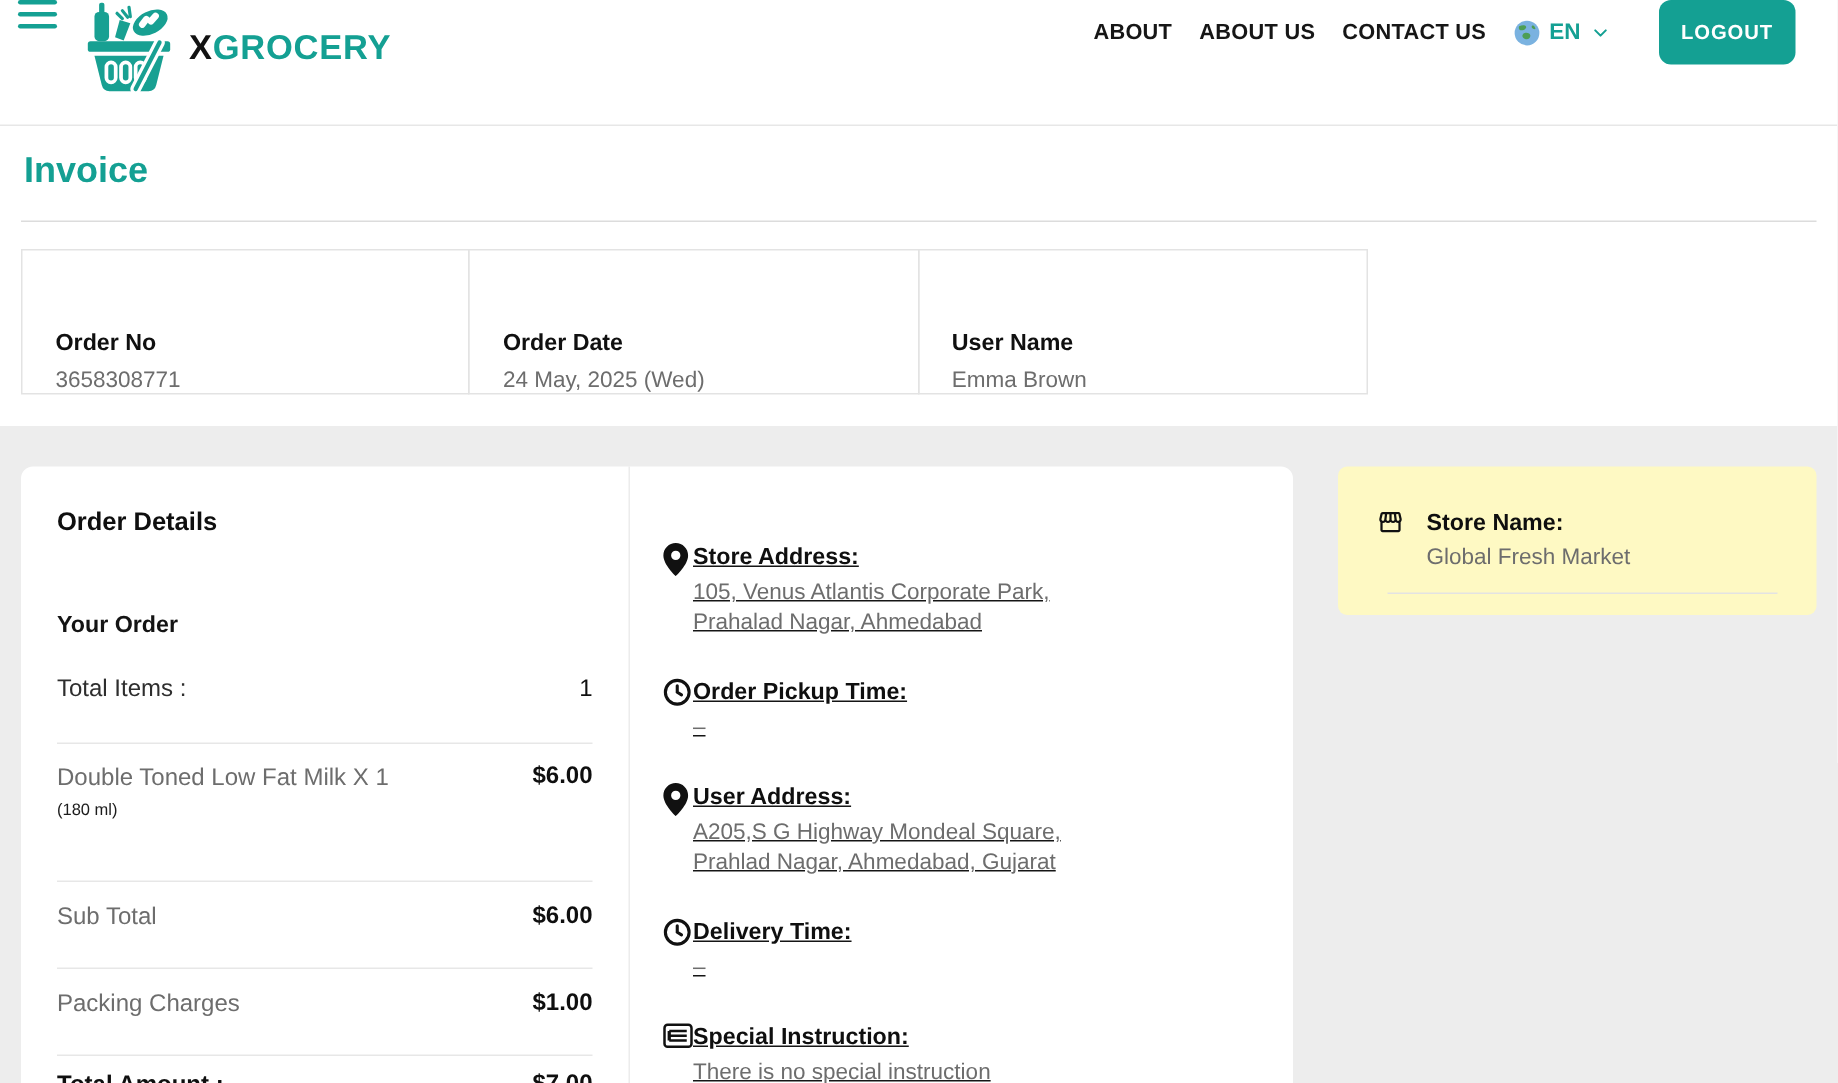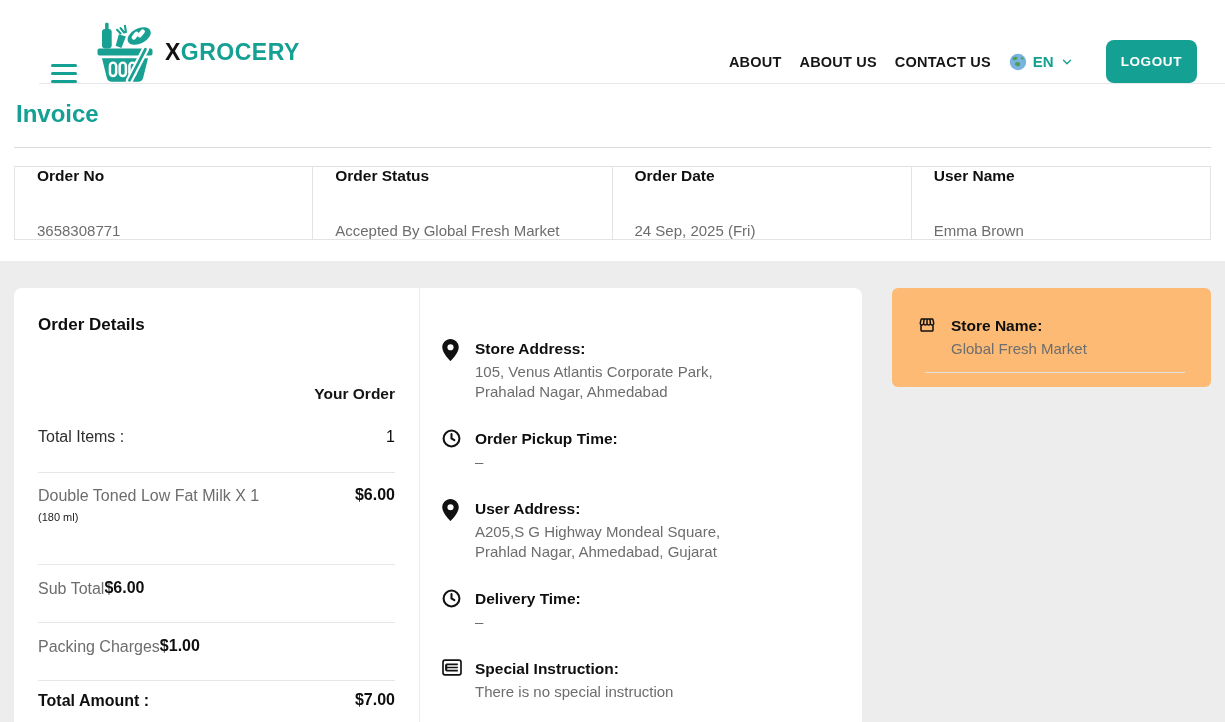--- a/index.html
+++ b/index.html
@@ -4,24 +4,23 @@
 <style>
   * { box-sizing: border-box; }
   html,body { margin:0; padding:0; }
   body {
     width:1225px; height:722px; overflow:hidden;
     font-family:"Liberation Sans", sans-serif;
     background:#ffffff; color:#151515;
   }
   
   .header {
-    height:84px; display:flex; align-items:flex-end;
+    height:84px; display:flex; align-items:flex-start;
     padding:0 28px 0 10px; border-bottom:1px solid #e7e7e7;
     background:#fff;
-    margin-left:39px;
   }
   .hamburger { width:26px; display:flex; flex-direction:column; gap:5px; cursor:pointer; margin:0 16px 0 2px; }
   .hamburger span { display:block; height:3px; border-radius:2px; background:#14a093; }
   .logo { display:flex; align-items:center; cursor:pointer; }
   .brand { font-size:23px; font-weight:800; letter-spacing:.5px; margin-left:8px; }
   .brand .bx { color:#121212; }
   .brand .brest { color:#14a093; }
   .nav { margin-left:auto; display:flex; align-items:center; gap:18px; }
   .nav-item { font-size:14.5px; font-weight:700; color:#161616; cursor:pointer; letter-spacing:.2px; }
   .lang { display:flex; align-items:center; gap:6px; cursor:pointer; }
@@ -30,55 +29,55 @@
     margin-left:14px; background:#14a093; color:#fff; border:none;
     font-family:inherit; font-weight:700; font-size:13.5px; letter-spacing:.6px;
     padding:14px 15px; border-radius:8px; cursor:pointer;
   }
   
   .page { padding:0 14px; }
   .page-title { color:#14a093; font-size:24px; font-weight:700; margin:16px 0 0 2px; line-height:28px; }
   .title-rule { border:none; border-top:1px solid #dcdcdc; margin:19px 0 0; }
   .info-grid { display:grid; grid-template-columns:repeat(4,1fr); margin-top:18px; }
   .info-cell {
-    border:1px solid #e3e3e3; margin-left:-1px; height:74px;
-    padding:0 22px; display:flex; flex-direction:column; justify-content:space-between;
+    border:1px solid #e3e3e3; margin-left:-1px; height:97px;
+    padding:0 22px; display:flex; flex-direction:column; justify-content:flex-end;
   }
   .info-cell:first-child { margin-left:0; }
   .info-label { font-size:15.5px; font-weight:700; color:#101010; margin-bottom:7px; }
   .info-value { font-size:15px; color:#6d6d6d; }
   
   .lower {
     margin-top:21px; background:#ededed; padding:27px 14px 0;
     display:flex; align-items:flex-start; min-height:439px;
   }
   .main-card { width:848px; background:#fff; border-radius:8px; display:flex; align-items:stretch; }
   .left-col { width:406px; padding:26px 24px 0; border-right:1px solid #ececec; }
   .mid-col { flex:1; padding:50px 24px 0 22px; }
   
   .od-title { font-size:17px; font-weight:700; color:#0f0f0f; margin:0 0 48px; line-height:22px; }
-  .your-order { font-size:15.5px; font-weight:700; color:#141414; margin:0 0 23px; line-height:20px;text-align:right; }
+  .your-order { font-size:15.5px; font-weight:700; color:#141414; margin:0 0 23px; line-height:20px; }
   .ti-row { display:flex; justify-content:space-between; font-size:16px; color:#2e2e2e; line-height:19px; margin-bottom:26px; }
   .ti-value { color:#0f0f0f; }
   .row-b { border-top:1px solid #e7e7e7; }
   .item-row { padding:13px 0 41px; display:flex; justify-content:space-between; align-items:flex-start; }
   .item-name { font-size:16px; color:#6d6d6d; line-height:20px; }
   .item-variant { font-size:11px; font-weight:400; color:#1c1c1c; margin-top:5px; }
   .price { font-size:16px; font-weight:700; color:#0f0f0f; white-space:nowrap; }
-  .sum-row { padding:14px 0 24px; display:flex; justify-content:flex-start; align-items:flex-start; }
+  .sum-row { padding:14px 0 24px; display:flex; justify-content:space-between; align-items:flex-start; }
   .sum-label { font-size:16px; color:#6d6d6d; line-height:19px; }
   .total-row { padding:10px 0 14px; display:flex; justify-content:space-between; align-items:flex-start; }
   .total-label { font-size:16px; font-weight:700; color:#0f0f0f; line-height:19px; }
   
-  .ib { display:flex; gap:13px; margin-bottom:26px; }
+  .ib { display:flex; margin-bottom:26px;text-decoration:underline; }
   .ib-icon { width:20px; flex:0 0 20px; padding-top:1px; }
   .ib-label { font-size:15.5px; font-weight:700; color:#0f0f0f; line-height:21px; }
   .ib-value { font-size:15px; color:#6d6d6d; line-height:20px; margin-top:3px; white-space:pre-line; }
   
-  .store-card { width:319px; margin-left:30px; background:#fdba74; border-radius:6px; padding:27px 26px 14px; }
+  .store-card { width:319px; margin-left:30px; background:#fef9c3; border-radius:6px; padding:27px 26px 14px; }
   .sc-row { display:flex; gap:13px; }
   .sc-rule { border:none; border-top:1px solid #e3e3e3; margin:13px 0 0 7px; }
   svg { display:block; }
 </style>
 </head>
 <body>
 
 <div class="header">
   <div class="hamburger">
     <span></span>
@@ -139,26 +138,22 @@
 <div class="page">
   <div class="page-title">Invoice</div>
   <hr class="title-rule">
 
   <div class="info-grid">
     <div class="info-cell">
       <div class="info-label">Order No</div>
       <div class="info-value">3658308771</div>
     </div>
     <div class="info-cell">
-      <div class="info-label">Order Status</div>
-      <div class="info-value">Accepted By Global Fresh Market</div>
-    </div>
-    <div class="info-cell">
       <div class="info-label">Order Date</div>
-      <div class="info-value">24 Sep, 2025 (Fri)</div>
+      <div class="info-value">24 May, 2025 (Wed)</div>
     </div>
     <div class="info-cell">
       <div class="info-label">User Name</div>
       <div class="info-value">Emma Brown</div>
     </div>
   </div>
 </div>
 
 <div class="lower">
   <div class="main-card">

